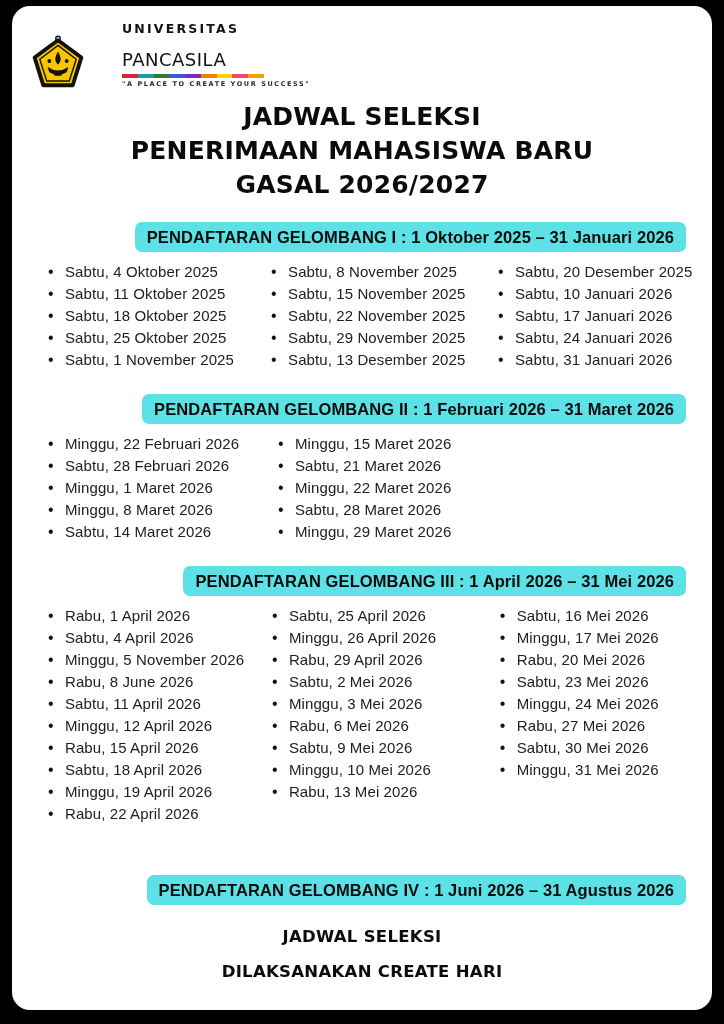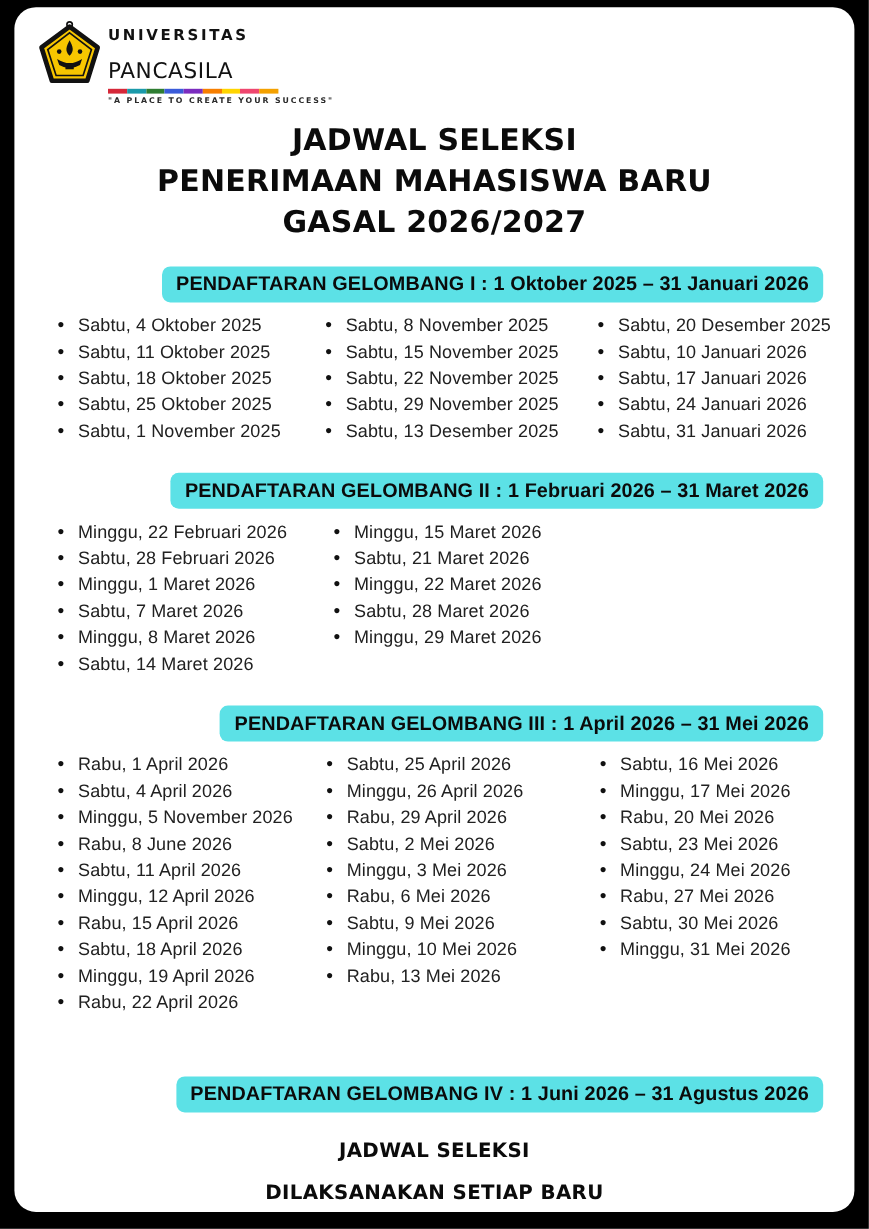--- a/index.html
+++ b/index.html
@@ -13,21 +13,21 @@
   .card {
     position:absolute;
     left:12px; right:12px; top:6px; bottom:14px;
     background:#ffffff;
     border-radius:18px;
     padding:6px 26px 10px 26px;
     box-sizing:border-box;
   }
 
   
-  .logo-row { display:flex; align-items:flex-start; margin:4px 0 0 -6px; }
+  .logo-row { display:flex; align-items:flex-end; margin:4px 0 0 -6px;gap:32px; }
   .emblem { width:52px; height:54px; flex:0 0 auto; }
   .logo-text { margin-left:6px; padding-top:6px; }
   .logo-line1 {
     font-family:"DejaVu Sans", sans-serif;
     font-weight:700; font-size:12.5px; letter-spacing:2.2px; color:#121212;
     line-height:13px;
   }
   .logo-line2 {
     font-family:"DejaVu Sans", sans-serif;
     font-weight:400; font-size:18px; letter-spacing:0.5px; color:#121212;
@@ -170,21 +170,20 @@
           </ul>
         </div>
       </section>
       <section class="section">
         <div class="sec-head-wrap"><span class="sec-head">PENDAFTARAN GELOMBANG II : 1 Februari 2026 –  31 Maret 2026</span></div>
         <div class="cols">
           <ul class="col c2">
             <li>Minggu, 22 Februari 2026</li>
             <li>Sabtu, 28 Februari 2026</li>
             <li>Minggu, 1 Maret 2026</li>
-            <li>Sabtu, 7 Maret 2026</li>
             <li>Minggu, 8 Maret 2026</li>
             <li>Sabtu, 14 Maret 2026</li>
           </ul>
           <ul class="col c3">
             <li>Minggu, 15 Maret 2026</li>
             <li>Sabtu, 21 Maret 2026</li>
             <li>Minggu, 22 Maret 2026</li>
             <li>Sabtu, 28 Maret 2026</li>
             <li>Minggu, 29 Maret 2026</li>
           </ul>
@@ -228,16 +227,16 @@
           </ul>
         </div>
       </section>
       <section class="section sec-iv">
         <div class="sec-head-wrap"><span class="sec-head">PENDAFTARAN GELOMBANG IV : 1 Juni 2026 – 31 Agustus 2026</span></div>
       </section>
     </div>
 
   <div class="footer">
     <div class="f1">JADWAL SELEKSI</div>
-    <div class="f2">DILAKSANAKAN SETIAP BARU</div>
+    <div class="f2">DILAKSANAKAN CREATE HARI</div>
   </div>
 
 </div>
 
 </body></html>

